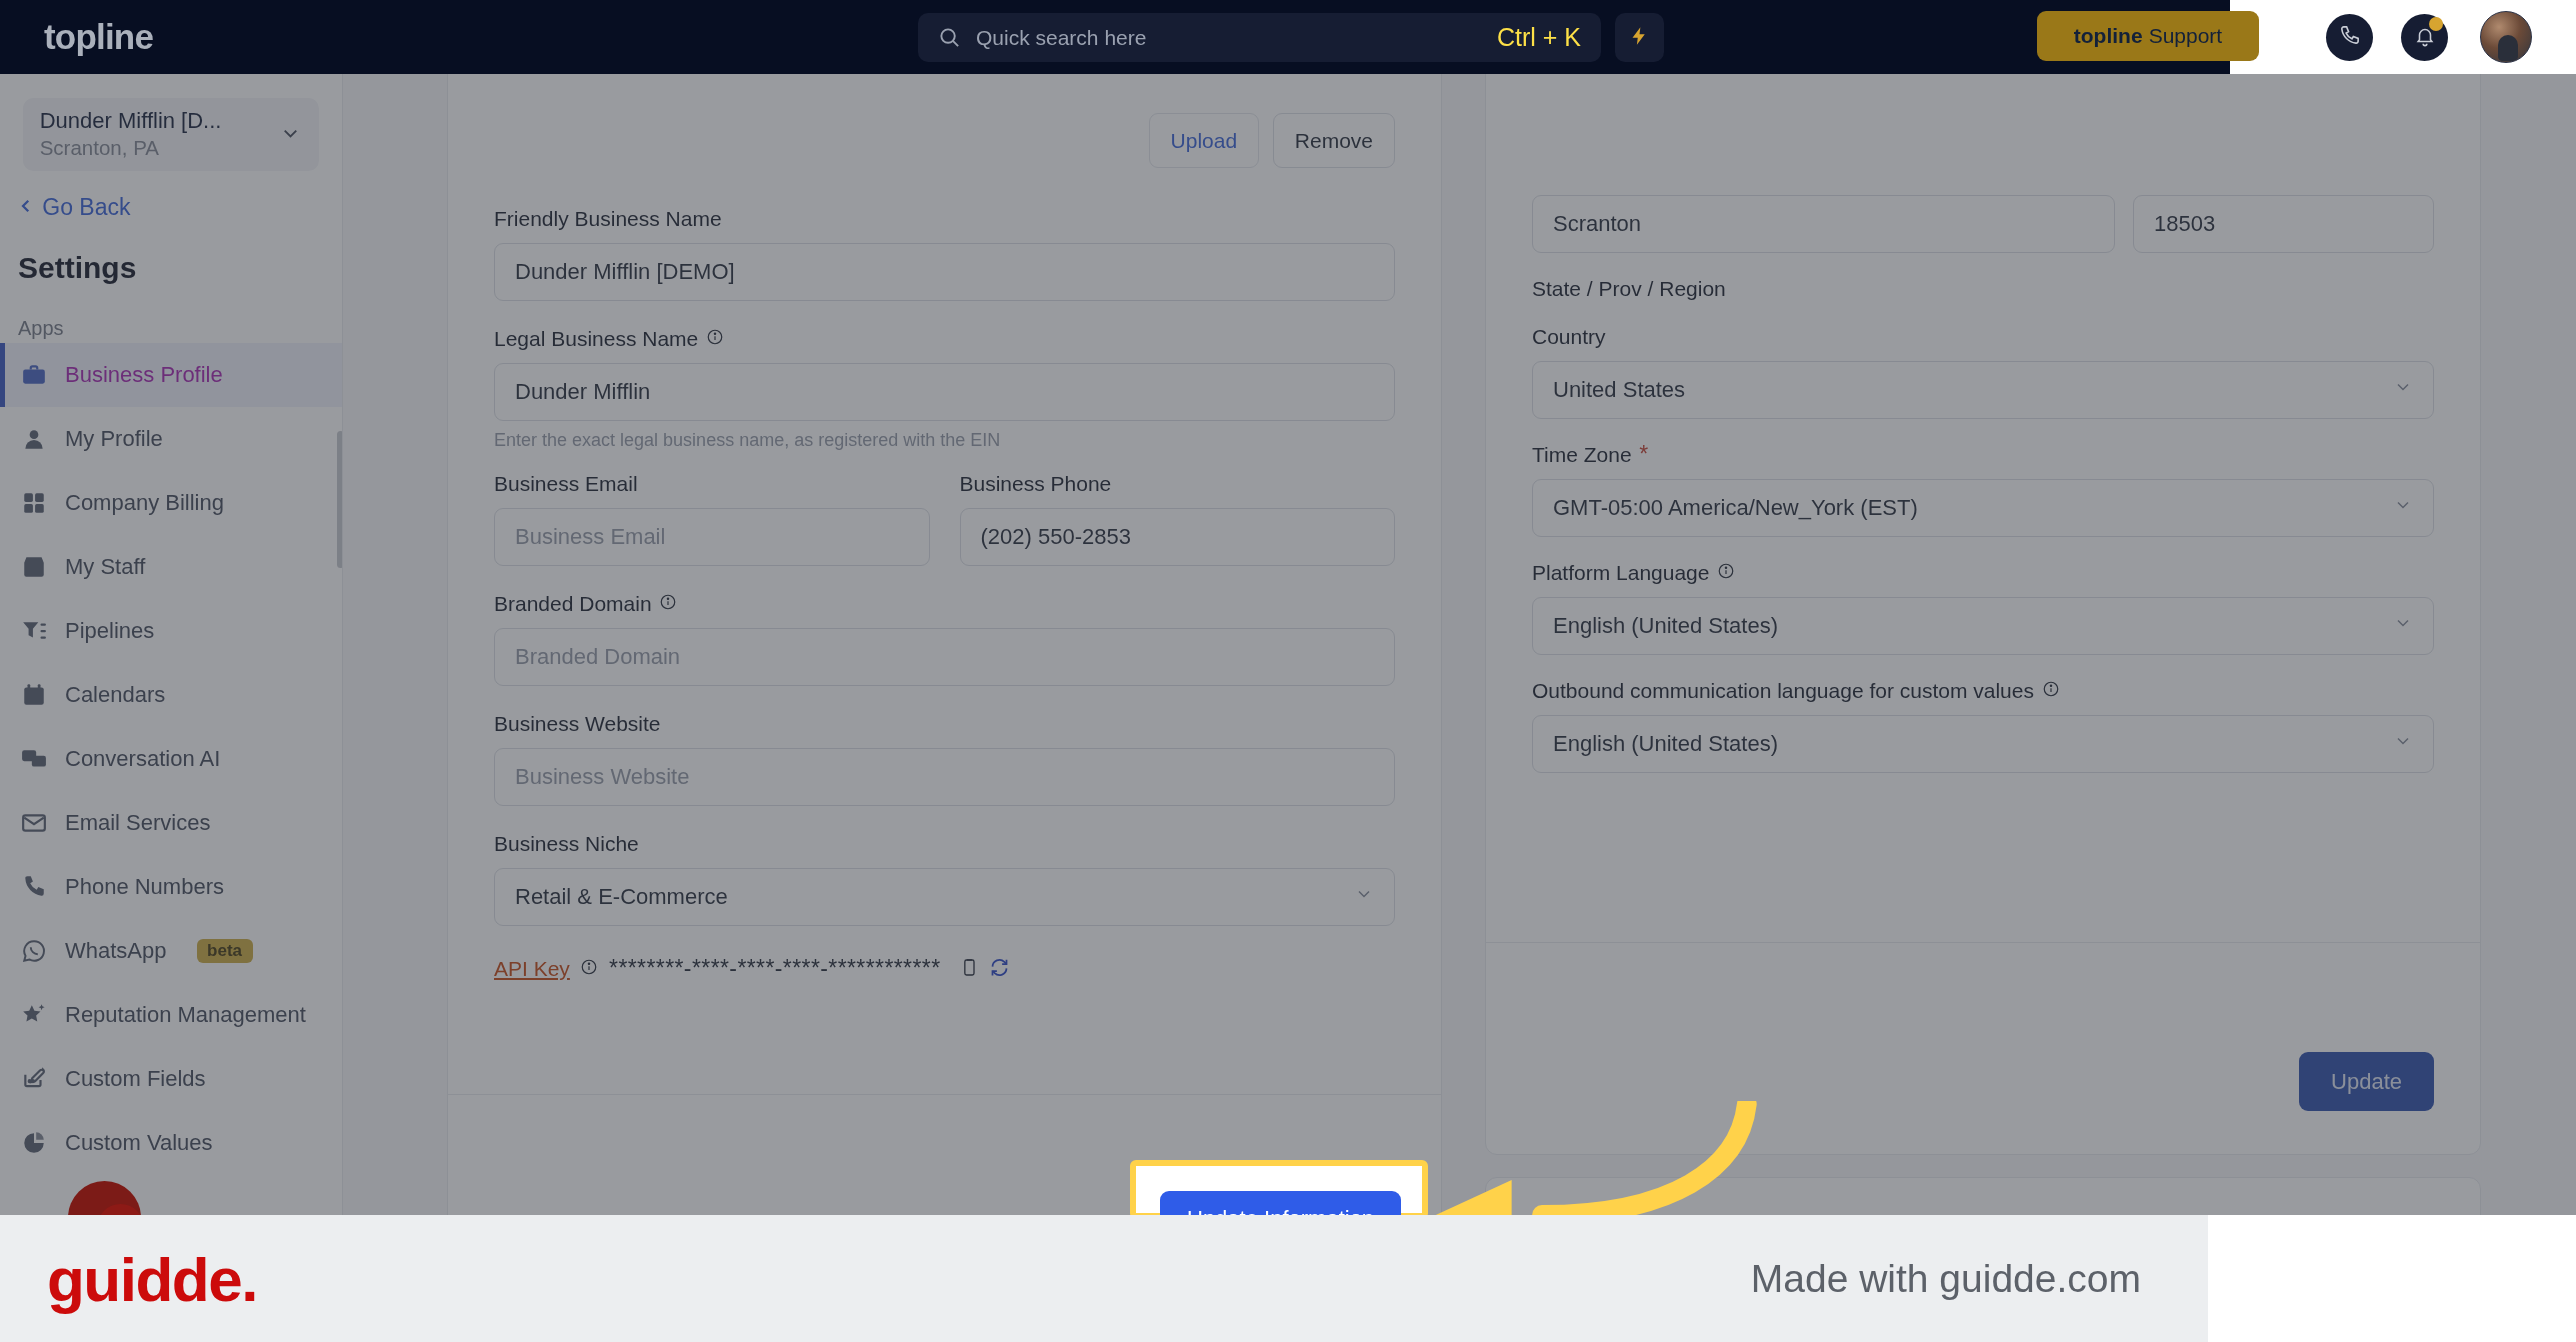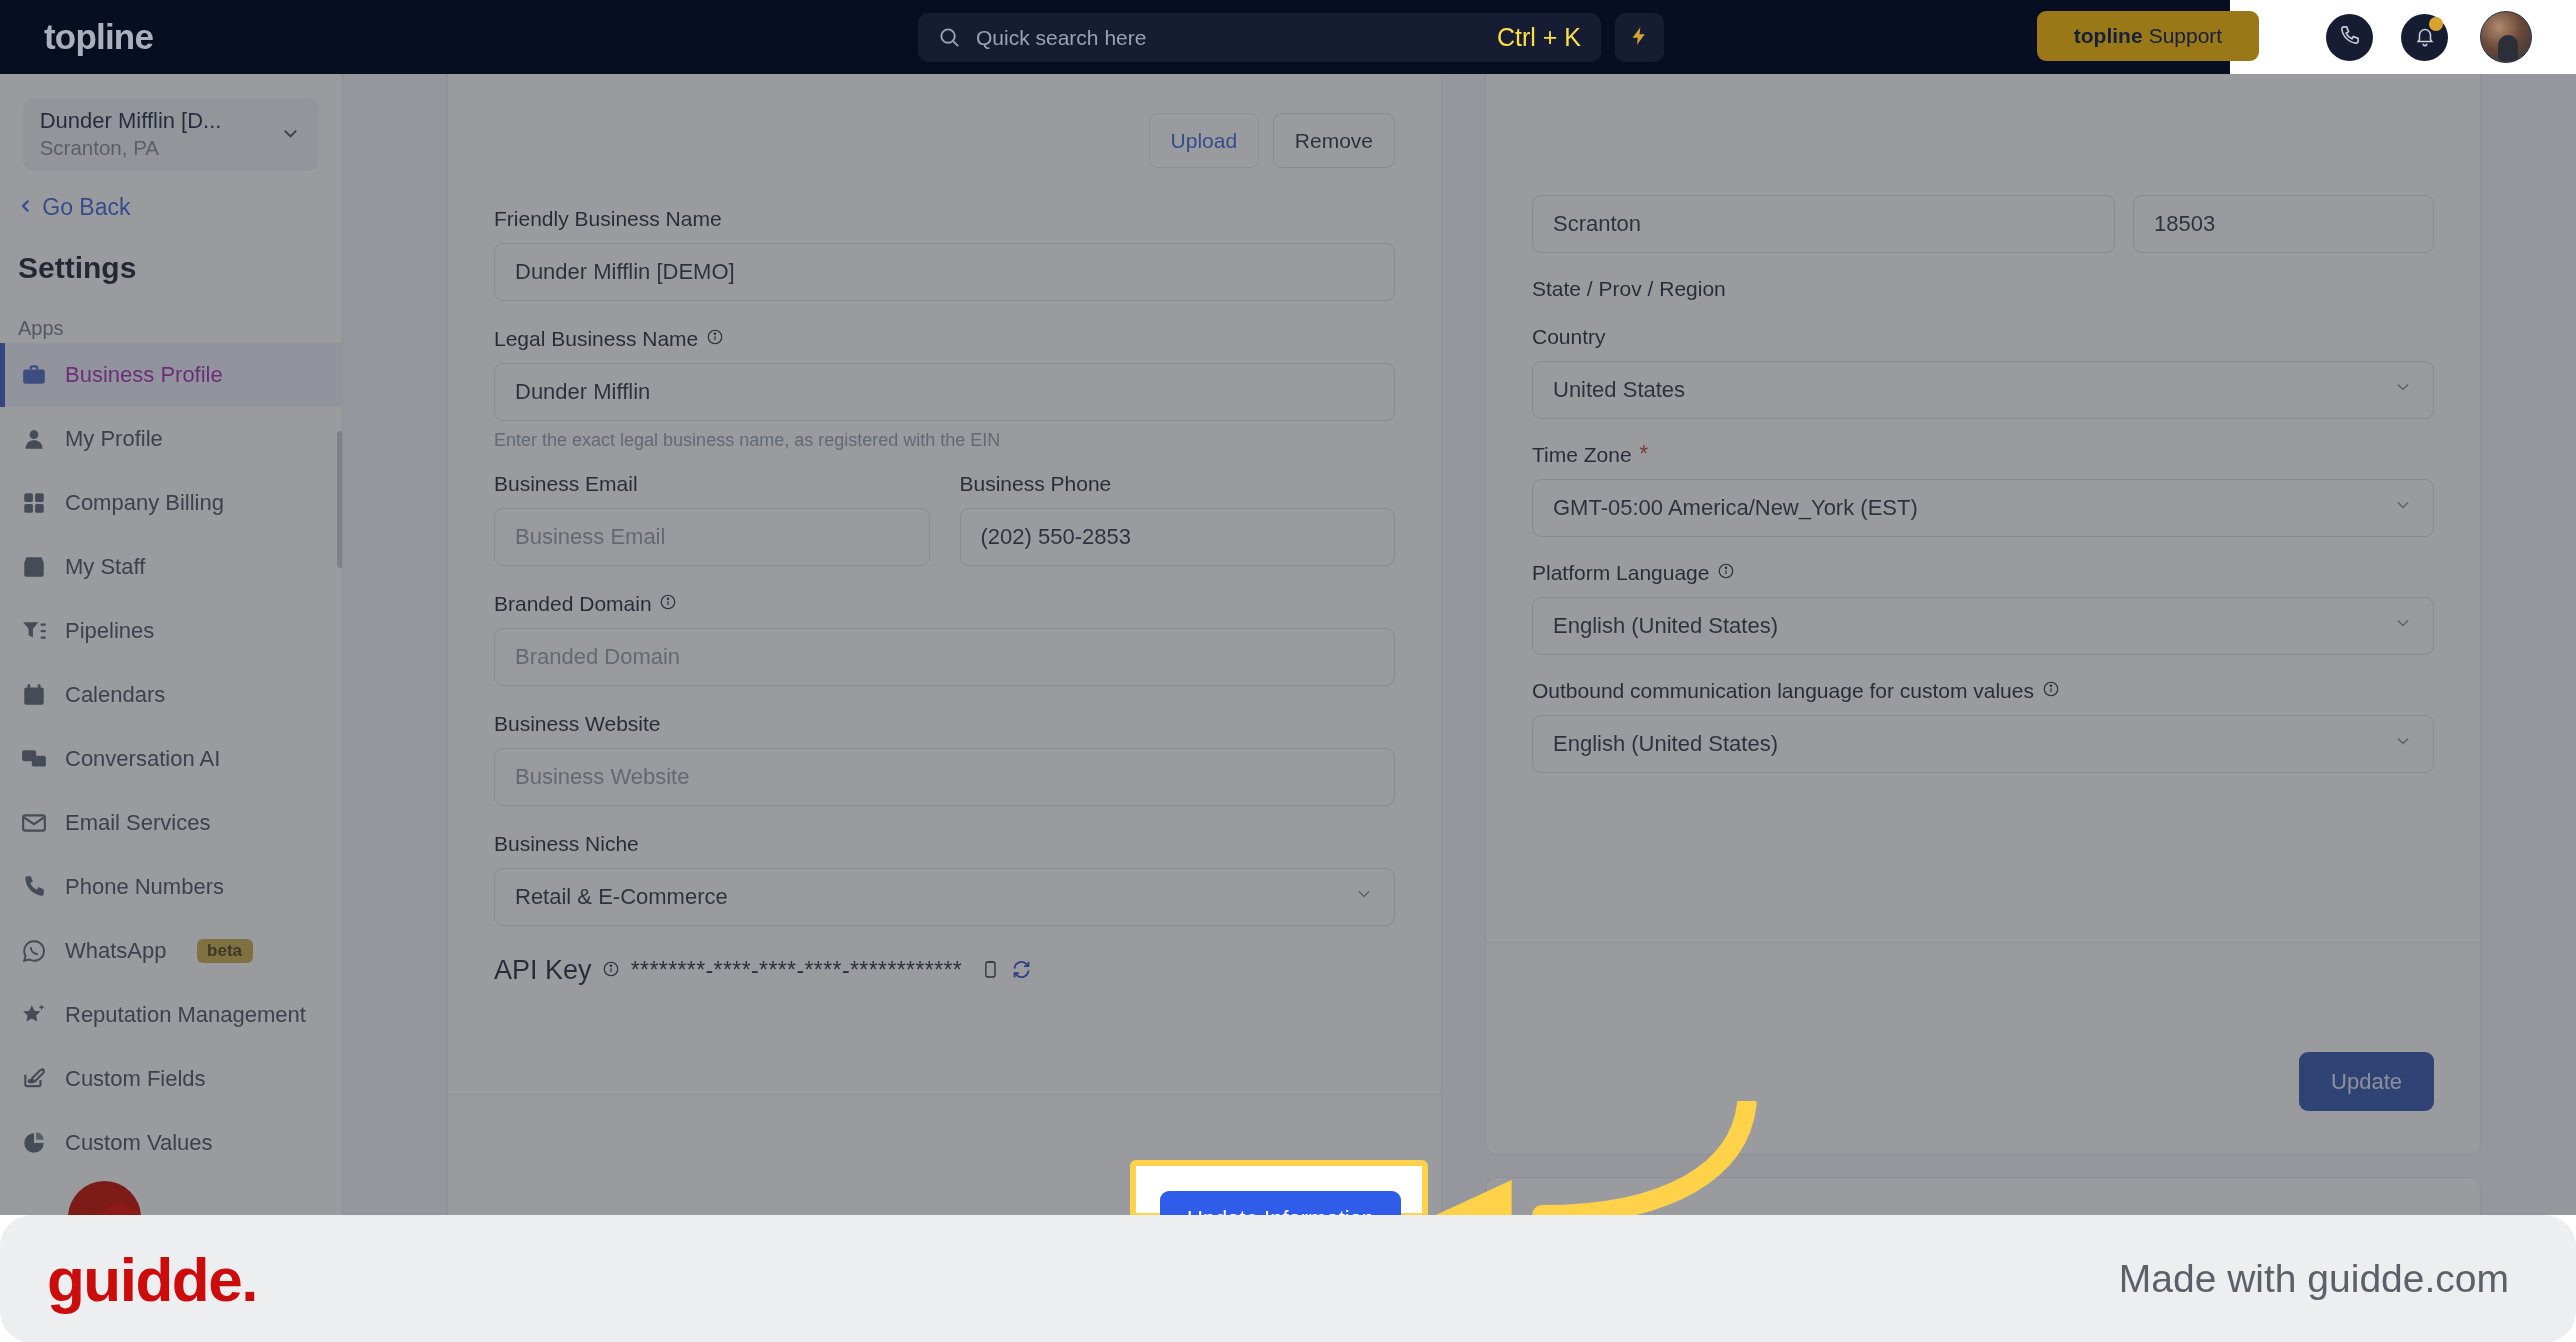--- a/index.html
+++ b/index.html
@@ -168,21 +168,21 @@
 
   .btn-upload, .btn-remove {
     height: 55px; border-radius: 9px; border: 0.8px solid #dadde4;
     background: #fff; font-size: 21px; padding: 0 21px; cursor: pointer;
     font-family: inherit;
   }
   .btn-upload { color: #2f5bd6; border-color: #e1e4ea; }
   .btn-remove { color: #1b2230; }
 
   .apikey-row { display: flex; align-items: center; gap: 10.6px; margin-top: 6px; }
-  .apikey-lbl { font-size: 27px; color: #0f172a; }
+  .apikey-lbl { font-size: 21px; color: #c2410c; text-decoration: underline; }
   .apikey-val { font-size: 23px; color: #1b2230; letter-spacing: 0.4px; font-family: "Liberation Sans", sans-serif; }
 
   .btn-update {
     position: absolute; right: 46px; bottom: 43px;
     height: 59px; padding: 0 32px; border-radius: 9px;
     background: #2447a8; color: #dfe5f4; border: none;
     font-size: 22px; cursor: pointer; font-family: inherit;
   }
   .card-divider { position:absolute; left:0; right:0; height:0.8px; background:#e6e8ed; }
   .auth-title { font-size: 23.5px; color: #0f1524; padding: 41px 0 0 46px; }
@@ -226,25 +226,24 @@
     left: 97px; top: 1204px;
     width: 47px; height: 47px; border-radius: 50%;
     background: #8d1a16; color: #c4b5fd;
     display: flex; align-items: center; justify-content: center;
     font-size: 23px; font-weight: 400;
   }
 
   
   .footer {
     position: absolute; left: 0; top: 1215px;
-    width: 2576px; height: 128px;
+    width: 2208px; height: 128px;
     background: #eceef0;
     display: flex; align-items: center;
     z-index: 100;
-    border-radius: 32px;
   }
   .guidde-logo {
     margin-left: 47px; font-size: 62px; font-weight: 700;
     color: #cc0b0b; letter-spacing: -1.5px;
   }
   .made-with {
     margin-left: auto; margin-right: 67px;
     font-size: 39px; color: #5c6169;
   }
 </style>

